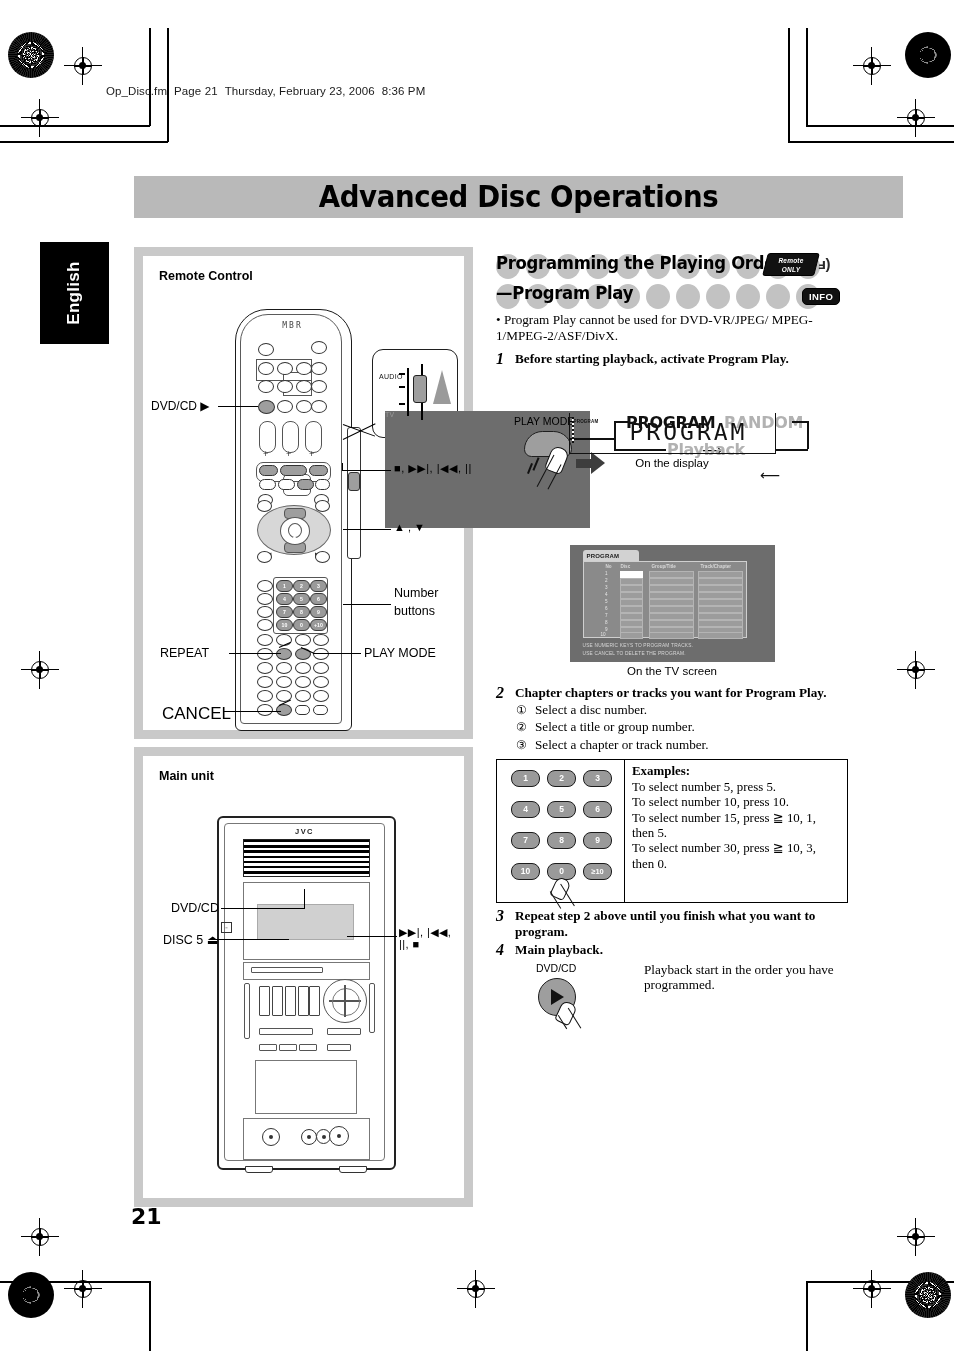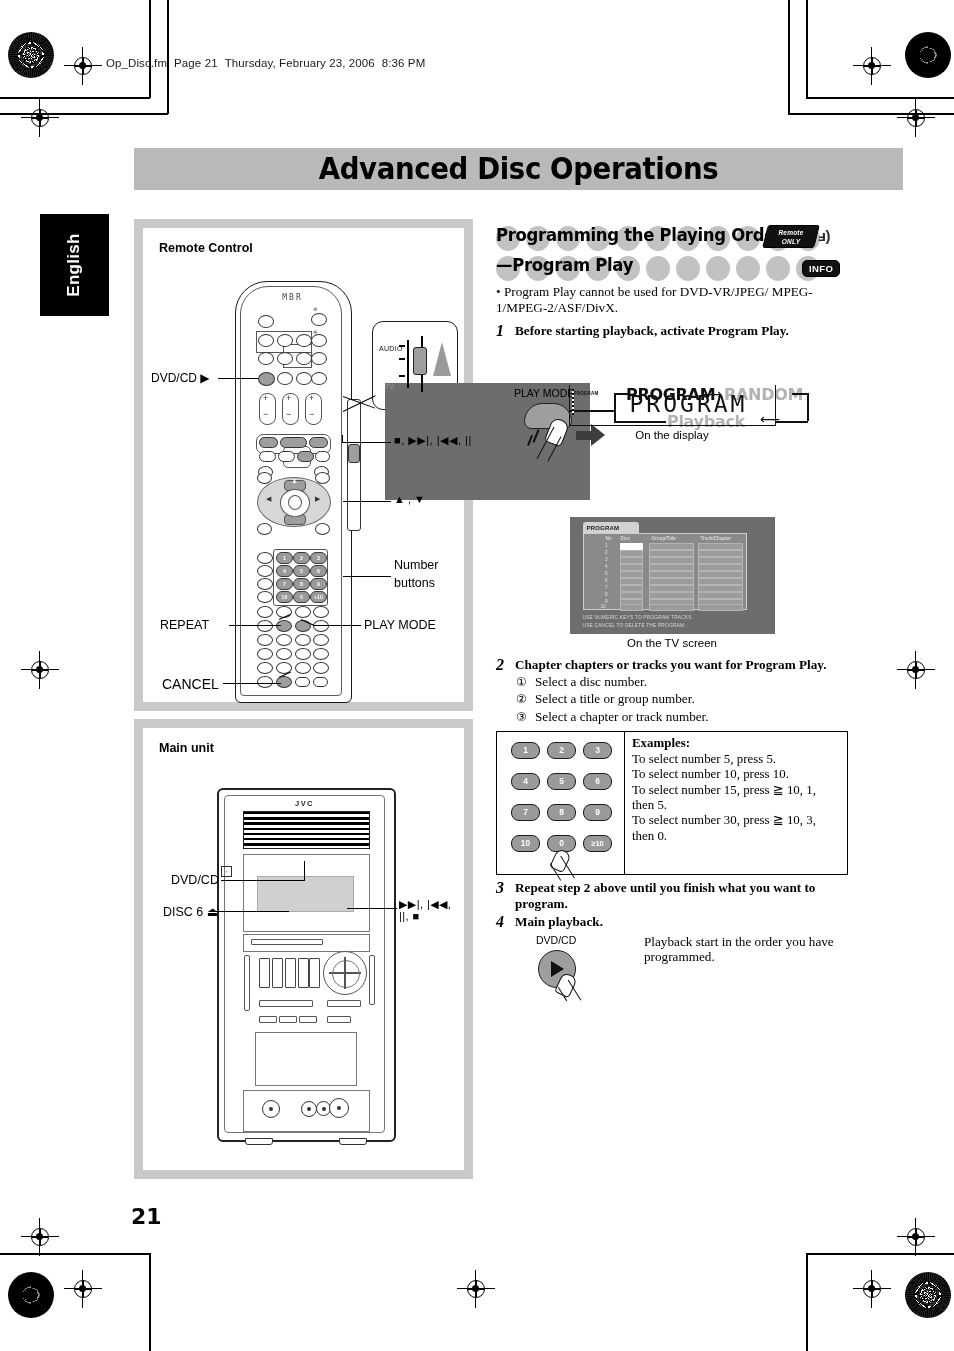--- a/index.html
+++ b/index.html
@@ -1,21 +1,21 @@
 <!DOCTYPE html>
 <html><head>
 <meta charset="utf-8">
 <style>
   html,body{margin:0;padding:0;background:#ffffff;}
   body{
     width:954px;height:1351px;position:relative;overflow:hidden;
     font-family:"Liberation Sans", sans-serif;
     -webkit-font-smoothing:antialiased;
   }
-  .abs{position:absolute;}
+  .abs{position:absolute;margin-top:28px;}
 
   
   .regmark{position:absolute;width:26px;height:26px;}
   .regmark::before,.regmark::after{content:"";position:absolute;background:#000;}
   .regmark::before{left:12px;top:-6px;width:1px;height:38px;}
   .regmark::after{top:12px;left:-6px;height:1px;width:38px;}
   .regring{position:absolute;left:4px;top:4px;width:16px;height:16px;border:1px solid #000;border-radius:50%;}
   .regdot{position:absolute;left:9px;top:9px;width:7px;height:7px;background:#000;border-radius:50%;}
   .regdot::before{content:"";position:absolute;left:-5px;top:2.5px;width:17px;height:2px;background:#000;}
   .regdot::after{content:"";position:absolute;top:-5px;left:2.5px;height:17px;width:2px;background:#000;}
@@ -427,21 +427,21 @@
   <div class="lead" style="left:86px;top:397px;width:52px;"></div>
   <div class="lead" style="left:136px;top:391px;width:13px;transform:rotate(-24deg);transform-origin:left center;"></div>
   <div class="calloutlbl" style="left:17px;top:390px;font-size:12.5px;">REPEAT</div>
 
   <div class="lead" style="left:170px;top:397px;width:48px;"></div>
   <div class="lead" style="left:158px;top:391px;width:14px;transform:rotate(24deg);transform-origin:left center;"></div>
   <div class="calloutlbl" style="left:221px;top:390px;font-size:12.5px;">PLAY MODE</div>
 
   <div class="lead" style="left:80px;top:455px;width:58px;"></div>
   <div class="lead" style="left:136px;top:449px;width:13px;transform:rotate(-25deg);transform-origin:left center;"></div>
-  <div class="calloutlbl" style="left:19px;top:448px;font-size:14px;">CANCEL</div>
+  <div class="calloutlbl" style="left:19px;top:448px;font-size:17px;">CANCEL</div>
  </div>
 </div>
 
 <div class="abs lpanel panel-b">
  <div class="inner">
   <div class="paneltitle">Main unit</div>
 
   <div class="unit">
     <div class="u-shell"></div>
     <div class="u-inner"></div>
@@ -488,21 +488,21 @@
         </div>
     <div class="feet" style="left:28px;top:350px;width:26px;height:5px;border-radius:0 0 3px 3px;"></div>
     <div class="feet" style="left:122px;top:350px;width:26px;height:5px;border-radius:0 0 3px 3px;"></div>
   </div>
 
   <div class="lead" style="left:78px;top:152px;width:84px;"></div>
   <div class="lead" style="left:161px;top:133px;width:1px;height:20px;background:#000;"></div>
   <div class="calloutlbl" style="left:28px;top:145px;font-size:12.5px;">DVD/CD</div>
 
   <div class="lead" style="left:70px;top:183px;width:76px;"></div>
-  <div class="calloutlbl" style="left:20px;top:176px;font-size:12.5px;">DISC 6 ⏏</div>
+  <div class="calloutlbl" style="left:20px;top:176px;font-size:12.5px;">DISC 5 ⏏</div>
 
   <div class="lead" style="left:204px;top:180px;width:50px;"></div>
   <div class="calloutlbl" style="left:256px;top:170px;font-size:11px;letter-spacing:.4px;">▶▶|, |◀◀,</div>
   <div class="calloutlbl" style="left:256px;top:182px;font-size:11px;letter-spacing:.4px;">||, ■</div>
  </div>
 </div>
 
 <div class="abs rcol">
 
   <div class="sechead">

